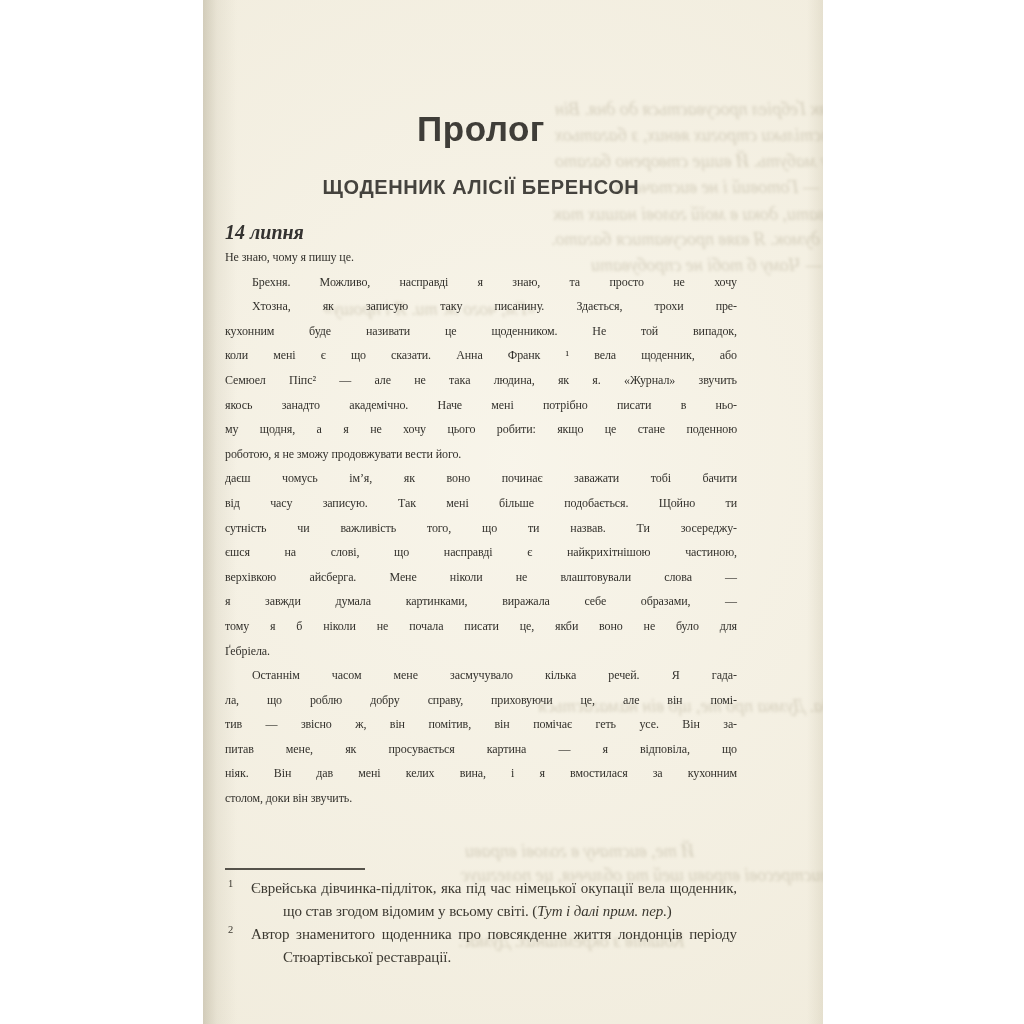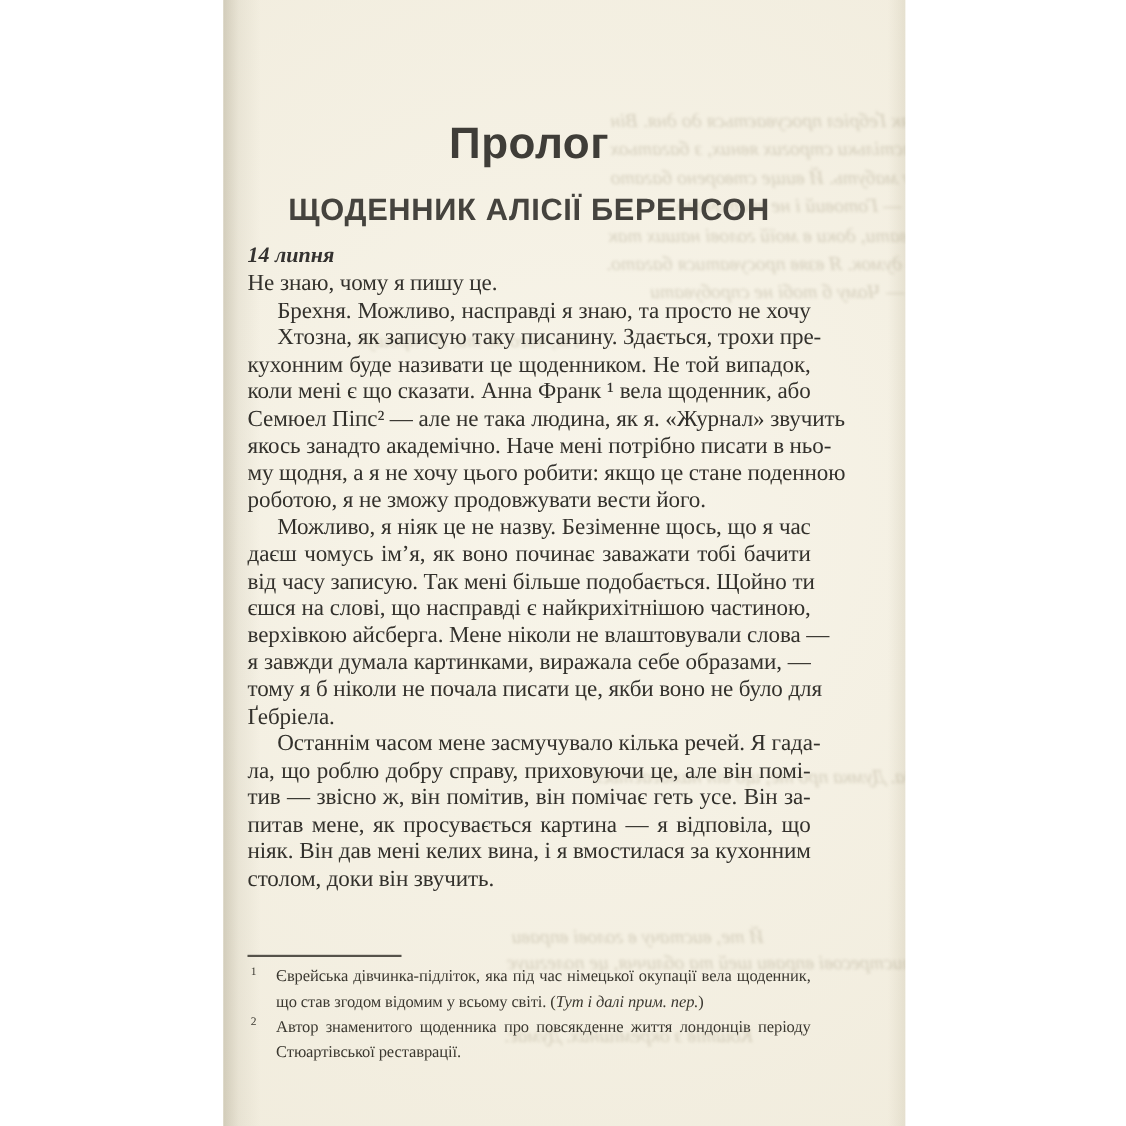--- a/index.html
+++ b/index.html
@@ -19,54 +19,54 @@
   
   .ghost-layer{position:absolute;inset:0;overflow:hidden;pointer-events:none;}
   .ghost{
     position:absolute;transform:scaleX(-1);filter:blur(1.4px);
     font:italic 18px/1 "Liberation Serif", serif;color:#a89f85;opacity:.40;
     white-space:nowrap;
   }
   .column{position:absolute;left:22px;top:0;width:512px;height:100%;}
   .title{
     position:absolute;left:0;top:111px;width:100%;text-align:center;
-    font-family:"Liberation Sans", sans-serif;font-size:40px;line-height:1;
+    font-family:"Liberation Sans", sans-serif;font-size:35px;line-height:1;
     font-weight:700;color:#3f3d38;letter-spacing:.5px;
   }
   .subtitle{
     position:absolute;left:0;top:177px;width:100%;text-align:center;
-    font-family:"Liberation Sans", sans-serif;font-size:28px;line-height:1;
+    font-family:"Liberation Sans", sans-serif;font-size:20px;line-height:1;
     font-weight:700;color:#45433e;letter-spacing:.6px;
   }
   .diary-date{
     position:absolute;left:0;top:222px;
     font:italic 700 20px/1 "Liberation Serif", serif;color:#343230;
   }
   .body-text{
     position:absolute;left:0;top:245px;width:512px;
-    font-size:21px;line-height:24.6px;color:#33312c;letter-spacing:-0.1px;
+    font-size:12px;line-height:24.6px;color:#33312c;letter-spacing:-0.1px;
   }
   .para{margin:0;}
   .line{white-space:nowrap;text-align:justify;text-align-last:justify;}
   .line.end{text-align-last:left;}
   .line.ind{padding-left:27px;}
   .fn-sep{
     position:absolute;left:0;top:868px;width:140px;height:0;
     border-top:2px solid #55524a;
   }
   .footnotes{
     position:absolute;left:0;top:877px;width:512px;
     font-size:15px;line-height:23px;color:#3b3830;letter-spacing:-0.1px;
   }
   .footnote{position:relative;padding-left:26px;}
   .fn-marker{
     position:absolute;left:3px;top:2px;font-size:10.5px;line-height:1;color:#3b3830;
   }
   .fn-line{white-space:nowrap;text-align:justify;text-align-last:justify;}
-  .fn-line.end{text-align-last:left;}
+  .fn-line.end{text-align-last:left;margin-left:32px;}
   .it{font-style:italic;}
 </style>
 </head>
 <body>
 
 <div class="screen">
   <div class="page">
 
     <div class="ghost-layer">
         <span class="ghost" style="left: 352px; top: 100px;">Я люблю дивитись, як Ґебріел просувається до дня. Він</span>
@@ -100,23 +100,23 @@
           <div class="para">
             <div class="line ind">Хтозна, як записую таку писанину. Здається, трохи пре-</div>
             <div class="line">кухонним буде називати це щоденником. Не той випадок,</div>
             <div class="line">коли мені є що сказати. Анна Франк ¹ вела щоденник, або</div>
             <div class="line">Семюел Піпс² — але не така людина, як я. «Журнал» звучить</div>
             <div class="line">якось занадто академічно. Наче мені потрібно писати в ньо-</div>
             <div class="line">му щодня, а я не хочу цього робити: якщо це стане поденною</div>
             <div class="line end">роботою, я не зможу продовжувати вести його.</div>
           </div>
           <div class="para">
-            <div class="line ind">Можливо, я ніяк це не назву. Безіменне щось, що я час</div>
             <div class="line">даєш чомусь ім’я, як воно починає заважати тобі бачити</div>
             <div class="line">від часу записую. Так мені більше подобається. Щойно ти</div>
+            <div class="line">сутність чи важливість того, що ти назвав. Ти зосереджу-</div>
             <div class="line">єшся на слові, що насправді є найкрихітнішою частиною,</div>
             <div class="line">верхівкою айсберга. Мене ніколи не влаштовували слова —</div>
             <div class="line">я завжди думала картинками, виражала себе образами, —</div>
             <div class="line">тому я б ніколи не почала писати це, якби воно не було для</div>
             <div class="line end">Ґебріела.</div>
           </div>
           <div class="para">
             <div class="line ind">Останнім часом мене засмучувало кілька речей. Я гада-</div>
             <div class="line">ла, що роблю добру справу, приховуючи це, але він помі-</div>
             <div class="line">тив — звісно ж, він помітив, він помічає геть усе. Він за-</div>

